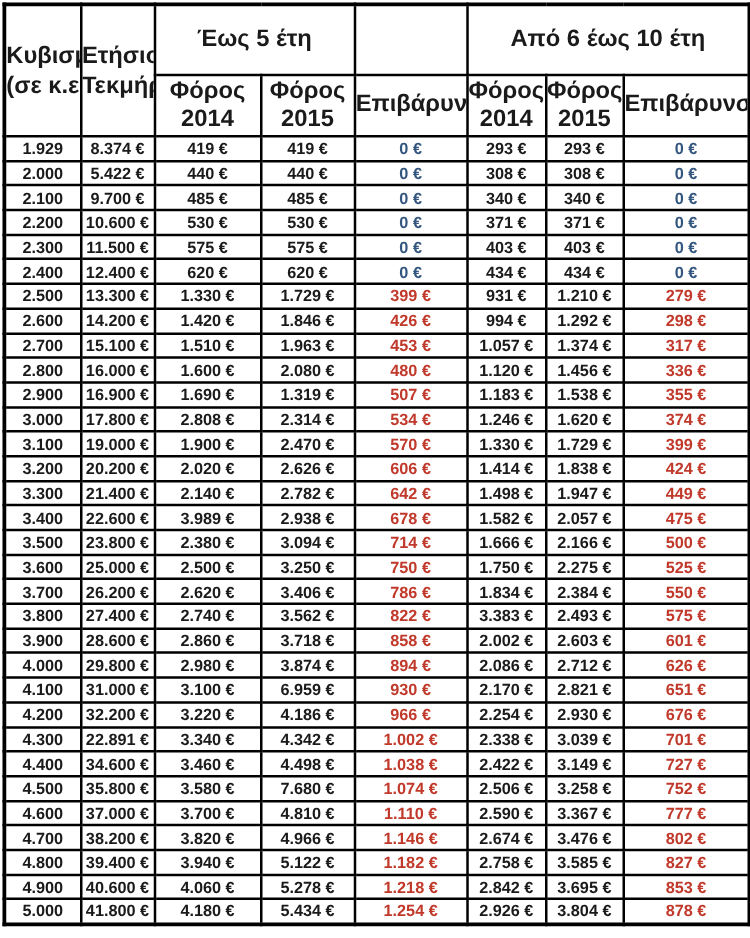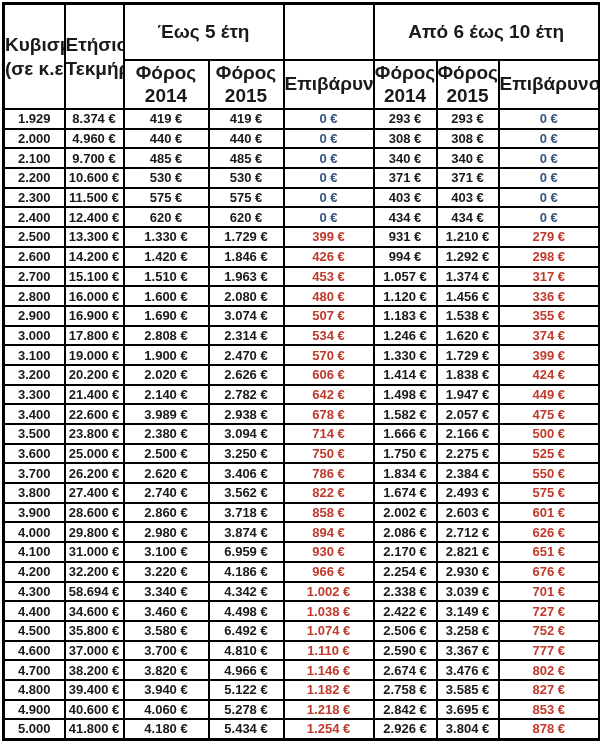--- a/index.html
+++ b/index.html
@@ -103,21 +103,21 @@
           <td>8.374 €</td>
           <td>419 €</td>
           <td>419 €</td>
           <td class="zero">0 €</td>
           <td>293 €</td>
           <td>293 €</td>
           <td class="zero">0 €</td>
         </tr>
         <tr>
           <td>2.000</td>
-          <td>4.960 €</td>
+          <td>5.422 €</td>
           <td>440 €</td>
           <td>440 €</td>
           <td class="zero">0 €</td>
           <td>308 €</td>
           <td>308 €</td>
           <td class="zero">0 €</td>
         </tr>
         <tr>
           <td>2.100</td>
           <td>9.700 €</td>
@@ -195,21 +195,21 @@
           <td>2.080 €</td>
           <td class="pos">480 €</td>
           <td>1.120 €</td>
           <td>1.456 €</td>
           <td class="pos">336 €</td>
         </tr>
         <tr>
           <td>2.900</td>
           <td>16.900 €</td>
           <td>1.690 €</td>
-          <td>3.074 €</td>
+          <td>1.319 €</td>
           <td class="pos">507 €</td>
           <td>1.183 €</td>
           <td>1.538 €</td>
           <td class="pos">355 €</td>
         </tr>
         <tr>
           <td>3.000</td>
           <td>17.800 €</td>
           <td>2.808 €</td>
           <td>2.314 €</td>
@@ -287,21 +287,21 @@
           <td>1.834 €</td>
           <td>2.384 €</td>
           <td class="pos">550 €</td>
         </tr>
         <tr>
           <td>3.800</td>
           <td>27.400 €</td>
           <td>2.740 €</td>
           <td>3.562 €</td>
           <td class="pos">822 €</td>
-          <td>1.674 €</td>
+          <td>3.383 €</td>
           <td>2.493 €</td>
           <td class="pos">575 €</td>
         </tr>
         <tr>
           <td>3.900</td>
           <td>28.600 €</td>
           <td>2.860 €</td>
           <td>3.718 €</td>
           <td class="pos">858 €</td>
           <td>2.002 €</td>
@@ -333,21 +333,21 @@
           <td>32.200 €</td>
           <td>3.220 €</td>
           <td>4.186 €</td>
           <td class="pos">966 €</td>
           <td>2.254 €</td>
           <td>2.930 €</td>
           <td class="pos">676 €</td>
         </tr>
         <tr>
           <td>4.300</td>
-          <td>58.694 €</td>
+          <td>22.891 €</td>
           <td>3.340 €</td>
           <td>4.342 €</td>
           <td class="pos">1.002 €</td>
           <td>2.338 €</td>
           <td>3.039 €</td>
           <td class="pos">701 €</td>
         </tr>
         <tr>
           <td>4.400</td>
           <td>34.600 €</td>
@@ -355,21 +355,21 @@
           <td>4.498 €</td>
           <td class="pos">1.038 €</td>
           <td>2.422 €</td>
           <td>3.149 €</td>
           <td class="pos">727 €</td>
         </tr>
         <tr>
           <td>4.500</td>
           <td>35.800 €</td>
           <td>3.580 €</td>
-          <td>6.492 €</td>
+          <td>7.680 €</td>
           <td class="pos">1.074 €</td>
           <td>2.506 €</td>
           <td>3.258 €</td>
           <td class="pos">752 €</td>
         </tr>
         <tr>
           <td>4.600</td>
           <td>37.000 €</td>
           <td>3.700 €</td>
           <td>4.810 €</td>

